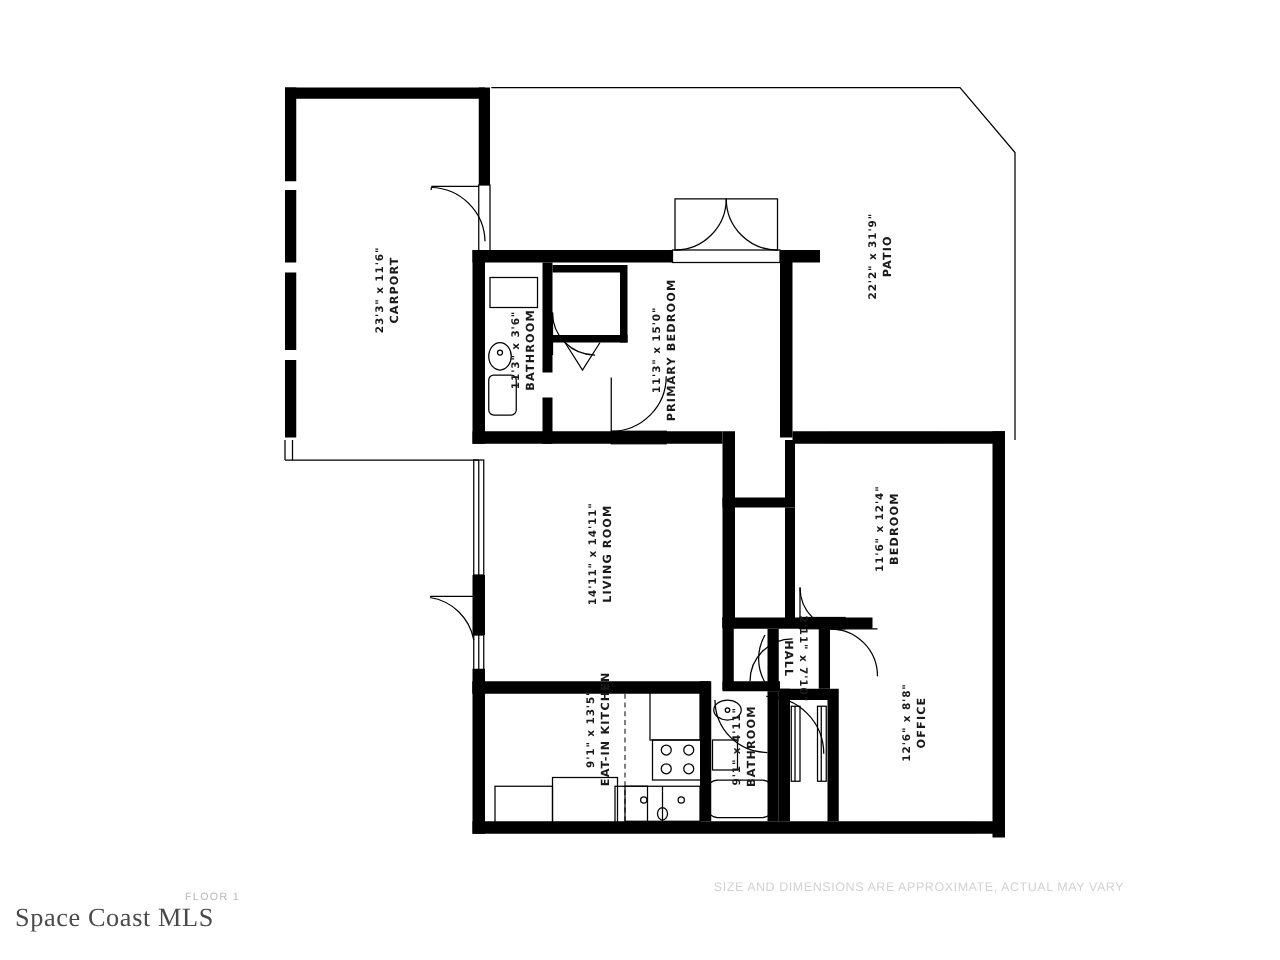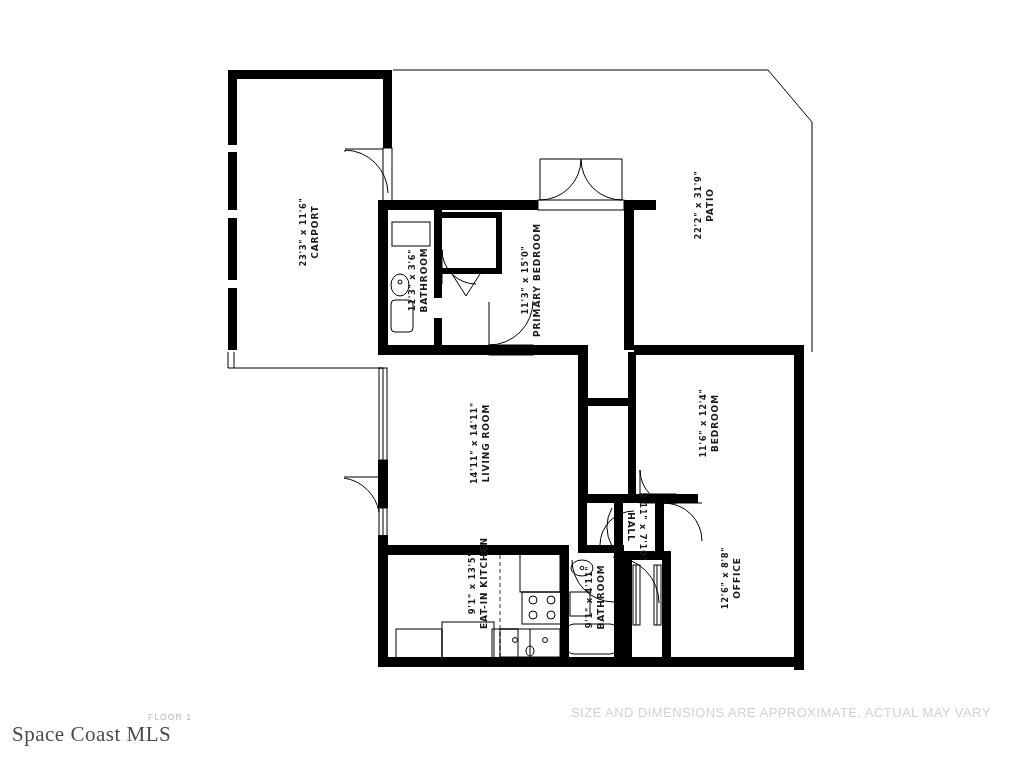--- a/index.html
+++ b/index.html
@@ -52,21 +52,21 @@
     font-size: 8.5px;
     letter-spacing: 1.1px;
     color: #b9b9b9;
     white-space: nowrap;
   }
   .disclaimer {
     position: absolute;
     left: 571px;
     top: 705px;
     font-family: "Liberation Sans", sans-serif;
-    font-size: 13px;
+    font-size: 10px;
     letter-spacing: 0.45px;
     color: #d2d2d2;
     white-space: nowrap;
   }
   .brand {
     position: absolute;
     left: 12px;
     top: 722px;
     font-family: "Liberation Serif", serif;
     font-size: 21px;

